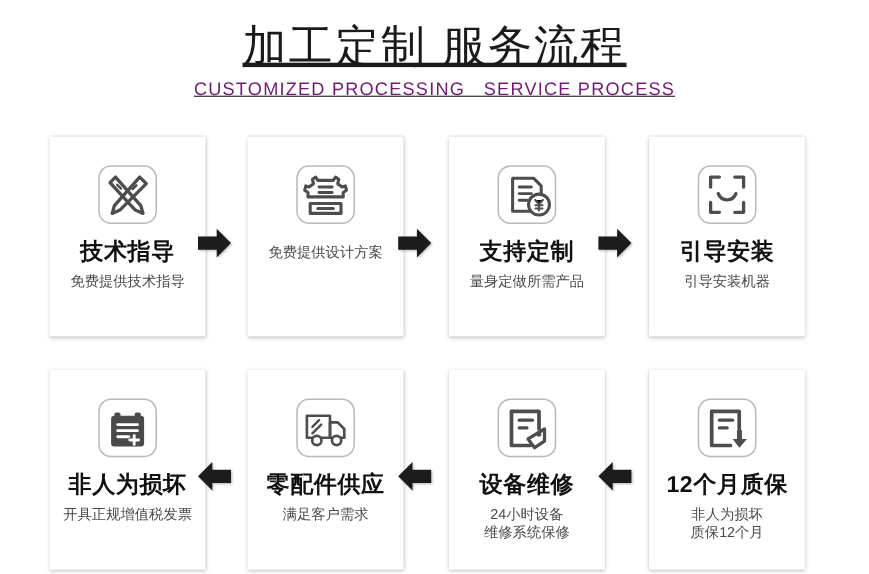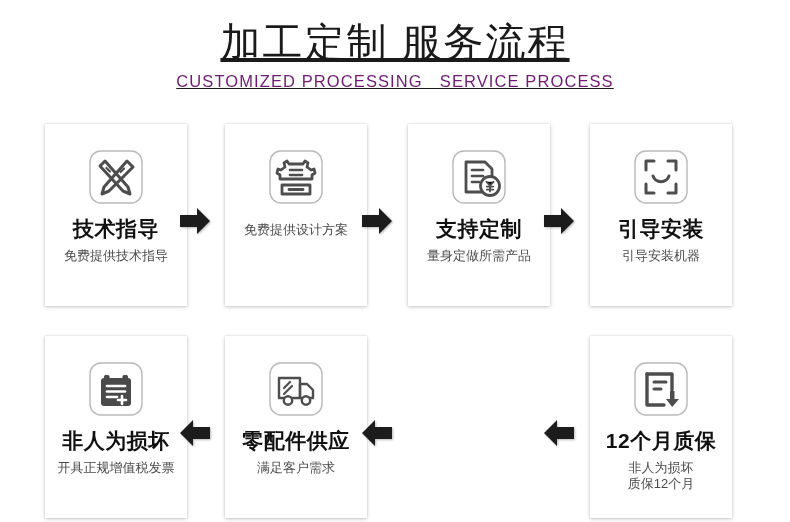--- a/index.html
+++ b/index.html
@@ -295,37 +295,57 @@
         <span>满足客户需求</span>
       </div>
     </div>
 
     <div class="arrow arrow-r1">
       <svg width="34" height="30" viewBox="0 0 34 30">
         <path d="M32 9 H15 V2 L2 15 L15 28 V21 H32 Z" fill="#1c1c1c"></path>
       </svg>
     </div>
 
-
-    <div class="arrow arrow-r2">
-      <svg width="34" height="30" viewBox="0 0 34 30">
-        <path d="M32 9 H15 V2 L2 15 L15 28 V21 H32 Z" fill="#1c1c1c"></path>
-      </svg>
-    </div>
-
-    <div class="card card-c3">
+    <div class="card card-c2">
       <div class="icon-box">
         <svg width="58" height="58" viewBox="0 0 58 58">
           <rect x="3" y="3" width="52" height="52" rx="11" ry="11" fill="none" stroke="#b9b9b9" stroke-width="1.4"></rect>
           <path d="M15 14 H40 V30" fill="none" stroke="#4d4d4d" stroke-width="3.4" stroke-linejoin="round" stroke-linecap="round"></path>
           <path d="M15 14 V45 H32" fill="none" stroke="#4d4d4d" stroke-width="3.4" stroke-linejoin="round" stroke-linecap="round"></path>
           <g stroke="#4d4d4d" stroke-width="3" stroke-linecap="round">
             <path d="M22 22 H34"></path>
             <path d="M22 29 H29"></path>
           </g>
+          <path d="M45 30 V41 L36 47 L30 39 Z" fill="none" stroke="#4d4d4d" stroke-width="3" stroke-linejoin="round"></path>
+          <circle cx="40" cy="35" r="2.1" fill="#4d4d4d"></circle>
+        </svg>
+      </div>
+      <div class="card-title">设备维修</div>
+      <div class="card-desc">
+        <span>24小时设备</span>
+        <span class="l2">维修系统保修</span>
+      </div>
+    </div>
+
+    <div class="arrow arrow-r2">
+      <svg width="34" height="30" viewBox="0 0 34 30">
+        <path d="M32 9 H15 V2 L2 15 L15 28 V21 H32 Z" fill="#1c1c1c"></path>
+      </svg>
+    </div>
+
+    <div class="card card-c3">
+      <div class="icon-box">
+        <svg width="58" height="58" viewBox="0 0 58 58">
+          <rect x="3" y="3" width="52" height="52" rx="11" ry="11" fill="none" stroke="#b9b9b9" stroke-width="1.4"></rect>
+          <path d="M15 14 H40 V30" fill="none" stroke="#4d4d4d" stroke-width="3.4" stroke-linejoin="round" stroke-linecap="round"></path>
+          <path d="M15 14 V45 H32" fill="none" stroke="#4d4d4d" stroke-width="3.4" stroke-linejoin="round" stroke-linecap="round"></path>
+          <g stroke="#4d4d4d" stroke-width="3" stroke-linecap="round">
+            <path d="M22 22 H34"></path>
+            <path d="M22 29 H29"></path>
+          </g>
           <g fill="#4d4d4d">
             <rect x="38" y="31" width="4.5" height="10"></rect>
             <path d="M34 39 H47 L40.2 47 Z"></path>
           </g>
         </svg>
       </div>
       <div class="card-title">12个月质保</div>
       <div class="card-desc">
         <span>非人为损坏</span>
         <span class="l2">质保12个月</span>

